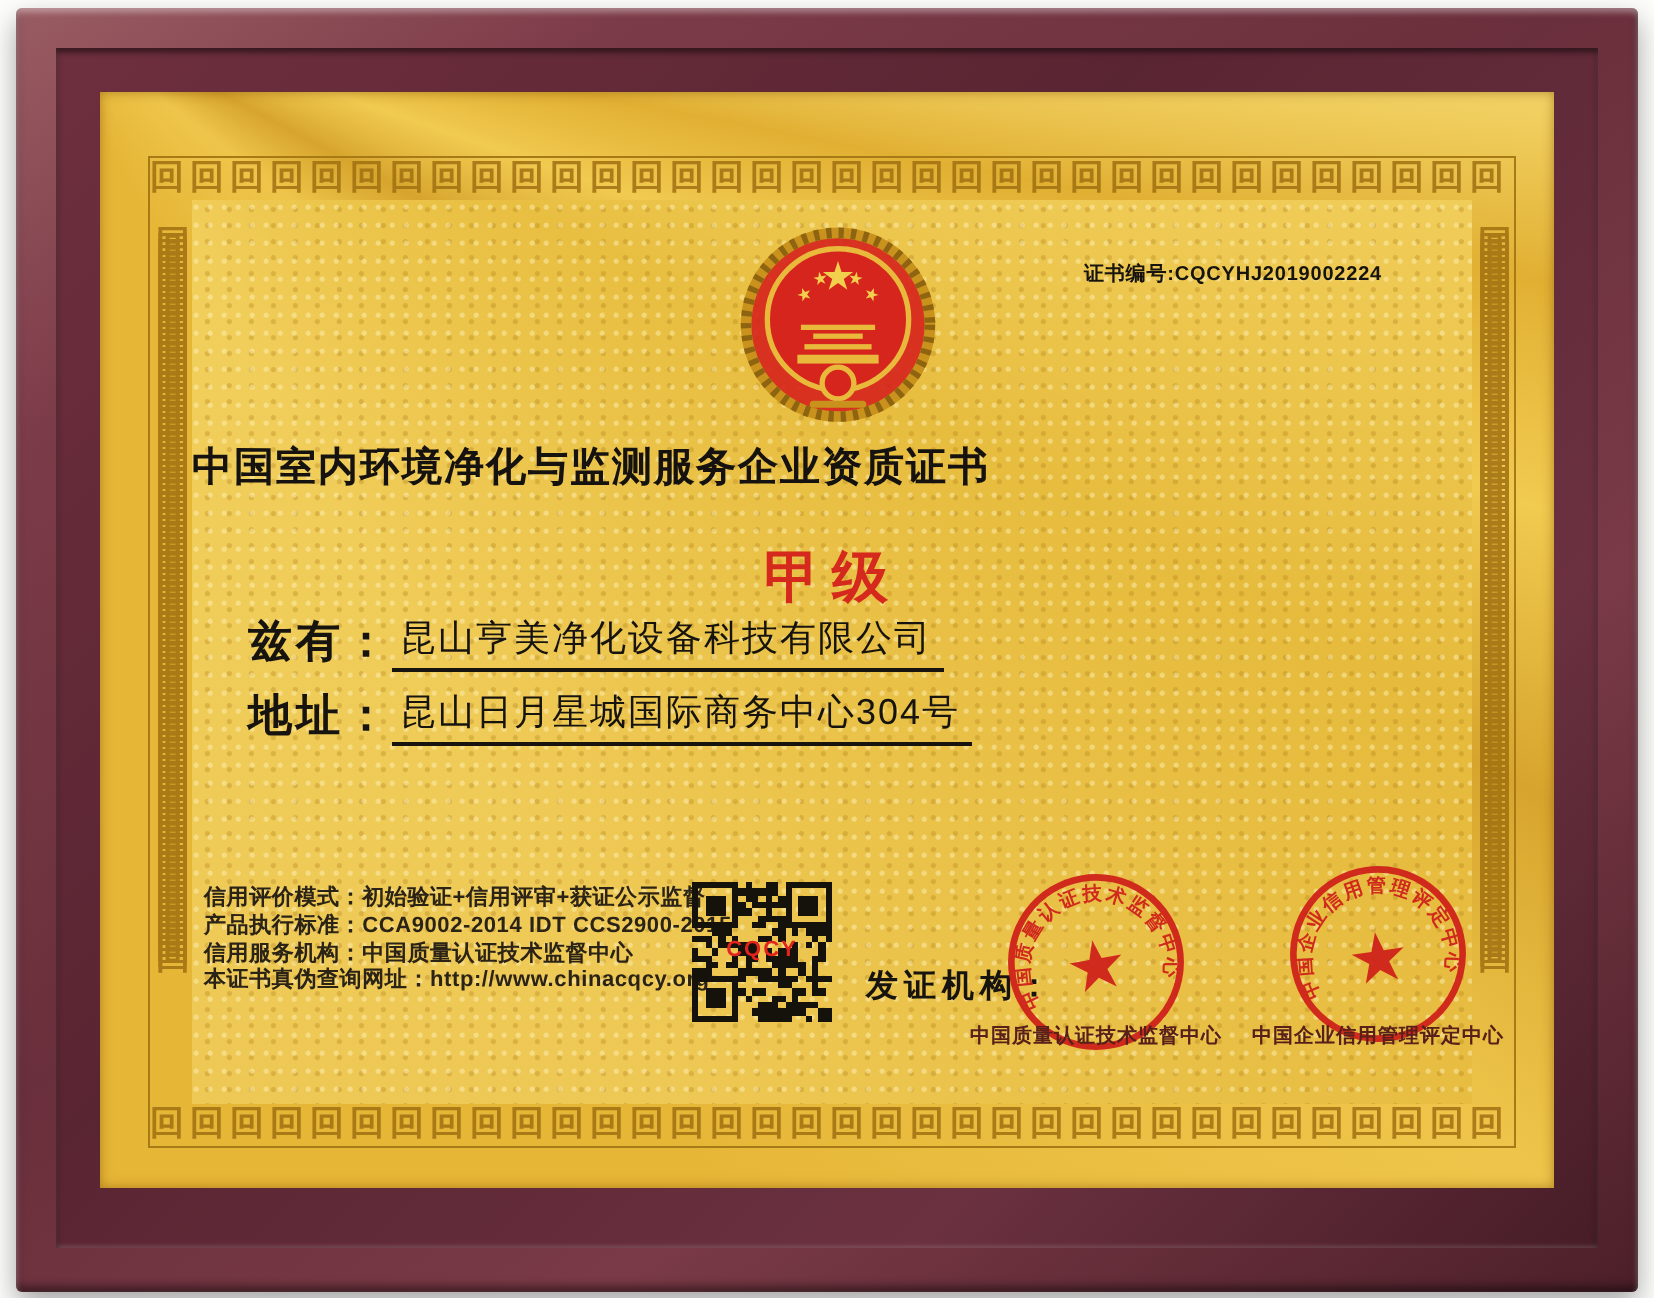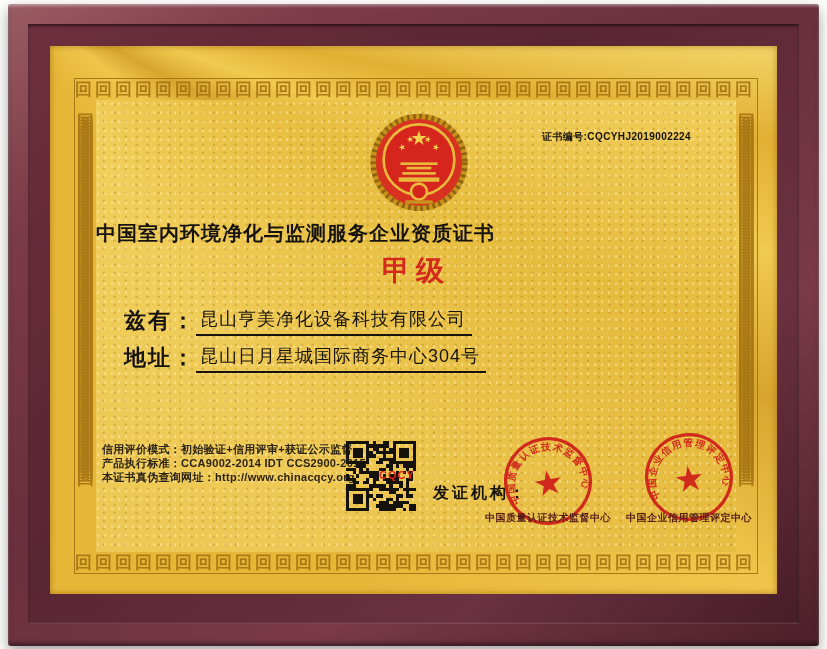--- a/index.html
+++ b/index.html
@@ -49,21 +49,21 @@
     background-size:7px 9px, 11px 8px, auto, auto;}
 
   .cert-number{position:absolute;left:446px;top:30px;font-size:10px;font-weight:bold;
     color:#17140f;letter-spacing:.4px;white-space:nowrap;}
 
   .emblem{position:absolute;left:268px;top:12px;width:110px;height:106px;}
 
   .title{position:absolute;left:0;top:120px;width:100%;text-align:left;
     font-family:Liberation Mono, monospace;font-weight:900;font-size:20px;
     color:#151210;letter-spacing:1px;white-space:nowrap;}
-  .grade{position:absolute;left:0;top:152px;width:100%;text-align:center;
+  .grade{position:absolute;left:0;top:170px;width:100%;text-align:center;
     font-family:"Liberation Serif", serif;font-weight:900;font-size:28px;
     color:#d4291c;letter-spacing:6px;}
 
   .field-row{position:absolute;left:28px;white-space:nowrap;}
   .field-row.holder{top:206px;}
   .field-row.address{top:243px;}
   .flabel{font-size:22px;font-weight:900;color:#17140f;letter-spacing:2px;vertical-align:bottom;margin-top:20px;}
   .fvalue{display:inline-block;font-size:18px;font-weight:normal;color:#17140f;
     border-bottom:2px solid #17140f;min-width:240px;padding:0 6px 2px 4px;
     letter-spacing:1px;vertical-align:bottom;line-height:26px;}
@@ -74,21 +74,21 @@
 
   .info-block{position:absolute;left:6px;top:343px;font-size:11px;font-weight:bold;
     color:#2b2316;line-height:13.8px;white-space:nowrap;letter-spacing:.3px;}
 
   .qr{position:absolute;left:250px;top:341px;width:70px;height:70px;}
   .qr-grid{position:absolute;inset:0;display:grid;
     grid-template-columns:repeat(21,1fr);grid-template-rows:repeat(21,1fr);}
   .qr-grid i{display:block;}
   .qr-grid i.on{background:#15110b;}
   .qr-label{position:absolute;left:0;top:28px;width:100%;text-align:center;
-    color:#e3231e;font-size:11px;font-weight:900;letter-spacing:1px;padding-left:16px;}
+    color:#e3231e;font-size:11px;font-weight:900;letter-spacing:1px;}
 
   .issuer-label{position:absolute;left:337px;top:383px;font-size:16px;font-weight:900;
     color:#17140f;letter-spacing:3px;text-align:right;}
 
   .seal{position:absolute;width:92px;height:92px;opacity:.93;}
   .seal.s1{left:406px;top:335px;transform:rotate(-10deg);}
   .seal.s2{left:547px;top:331px;transform:rotate(-8deg);}
   .seal-caption{position:absolute;top:411px;width:170px;text-align:center;
     font-size:10px;font-weight:bold;color:#582018;letter-spacing:.5px;white-space:nowrap;}
   .seal-caption.c1{left:367px;}
@@ -141,20 +141,21 @@
             <span class="flabel">兹有：</span><span class="fvalue">昆山亨美净化设备科技有限公司</span>
           </div>
           <div class="field-row address">
             <span class="flabel">地址：</span><span class="fvalue">昆山日月星城国际商务中心304号</span>
           </div>
 
 
           <div class="info-block">
             <div>信用评价模式：初始验证+信用评审+获证公示监督</div>
             <div>产品执行标准：CCA9002-2014  IDT CCS2900-2015</div>
+            <div>信用服务机构：中国质量认证技术监督中心</div>
             <div>本证书真伪查询网址：http://www.chinacqcy.org</div>
           </div>
 
           <div class="qr">
             <div class="qr-grid">
                 <i class="on"></i>
                 <i class="on"></i>
                 <i class="on"></i>
                 <i class="on"></i>
                 <i class="on"></i>

